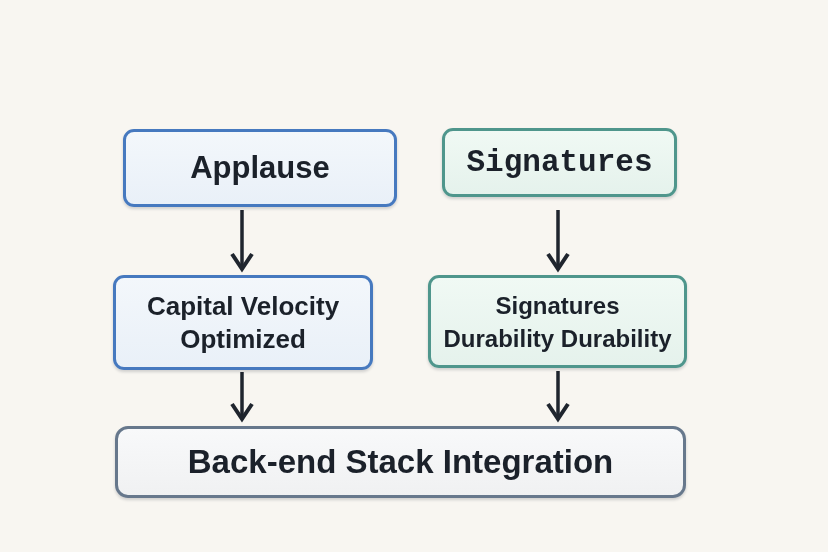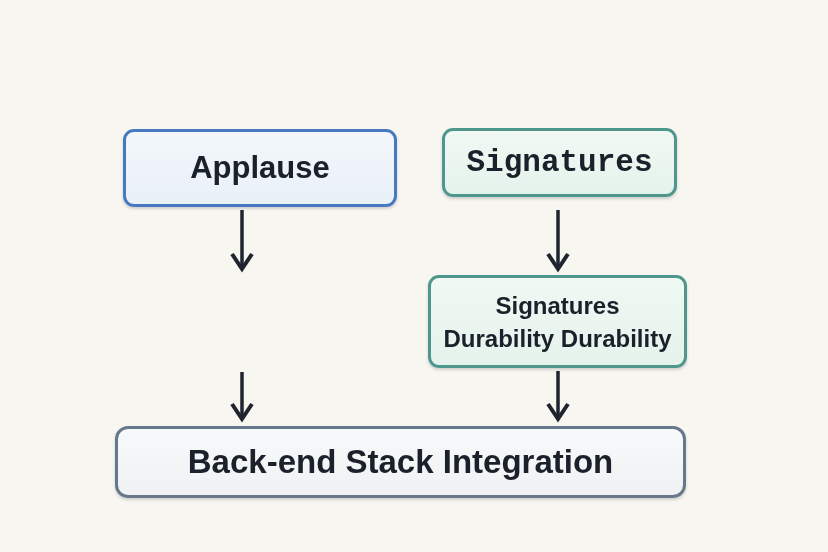--- a/index.html
+++ b/index.html
@@ -100,20 +100,26 @@
   </svg>
 
   <div class="node node-blue node-applause">
     <span class="line">Applause</span>
   </div>
 
   <div class="node node-teal node-signatures">
     <span class="line">Signatures</span>
   </div>
 
+  <div class="node node-blue node-capital">
+    <span>
+      <span class="line">Capital Velocity</span>
+      <span class="line">Optimized</span>
+    </span>
+  </div>
 
   <div class="node node-teal node-operational">
     <span>
       <span class="line">Signatures</span>
       <span class="line">Durability Durability</span>
     </span>
   </div>
 
   <div class="node node-slate node-backend">
     <span class="line">Back-end Stack Integration</span>

